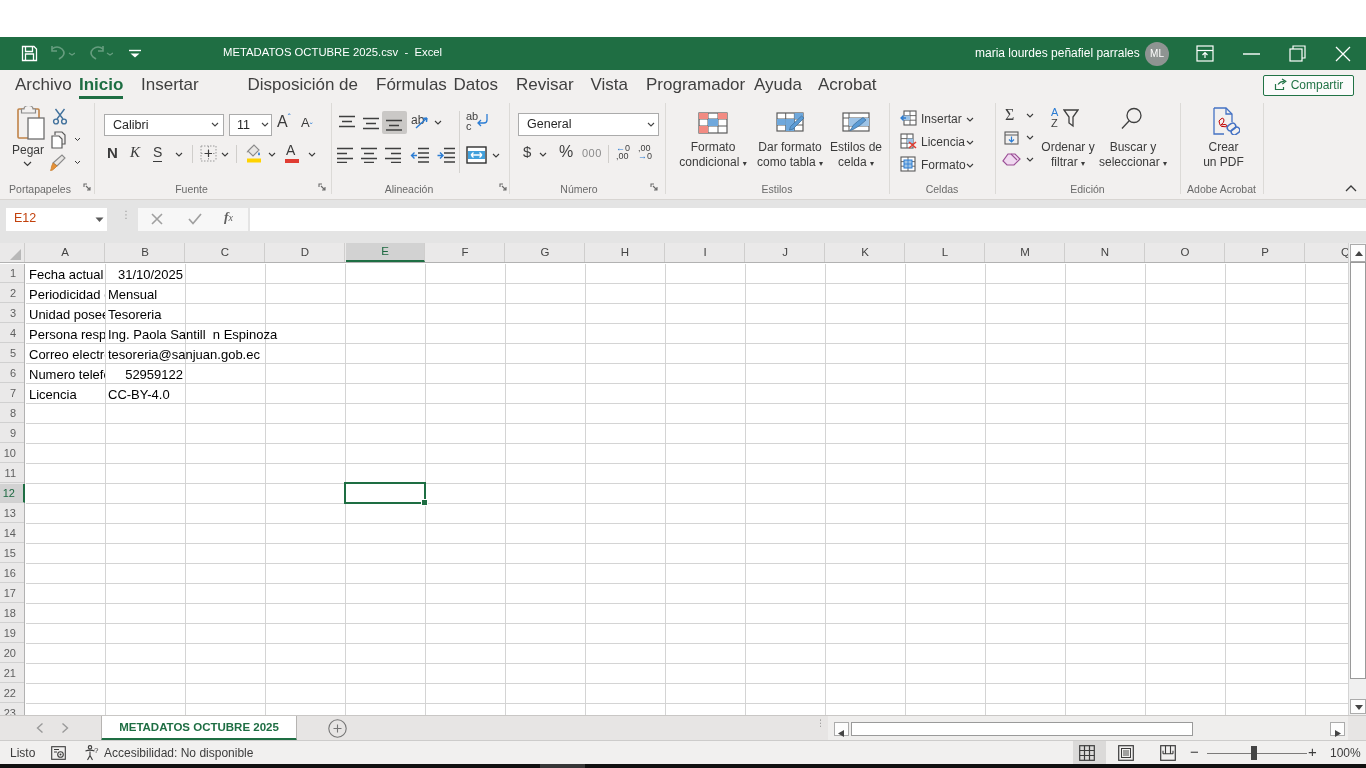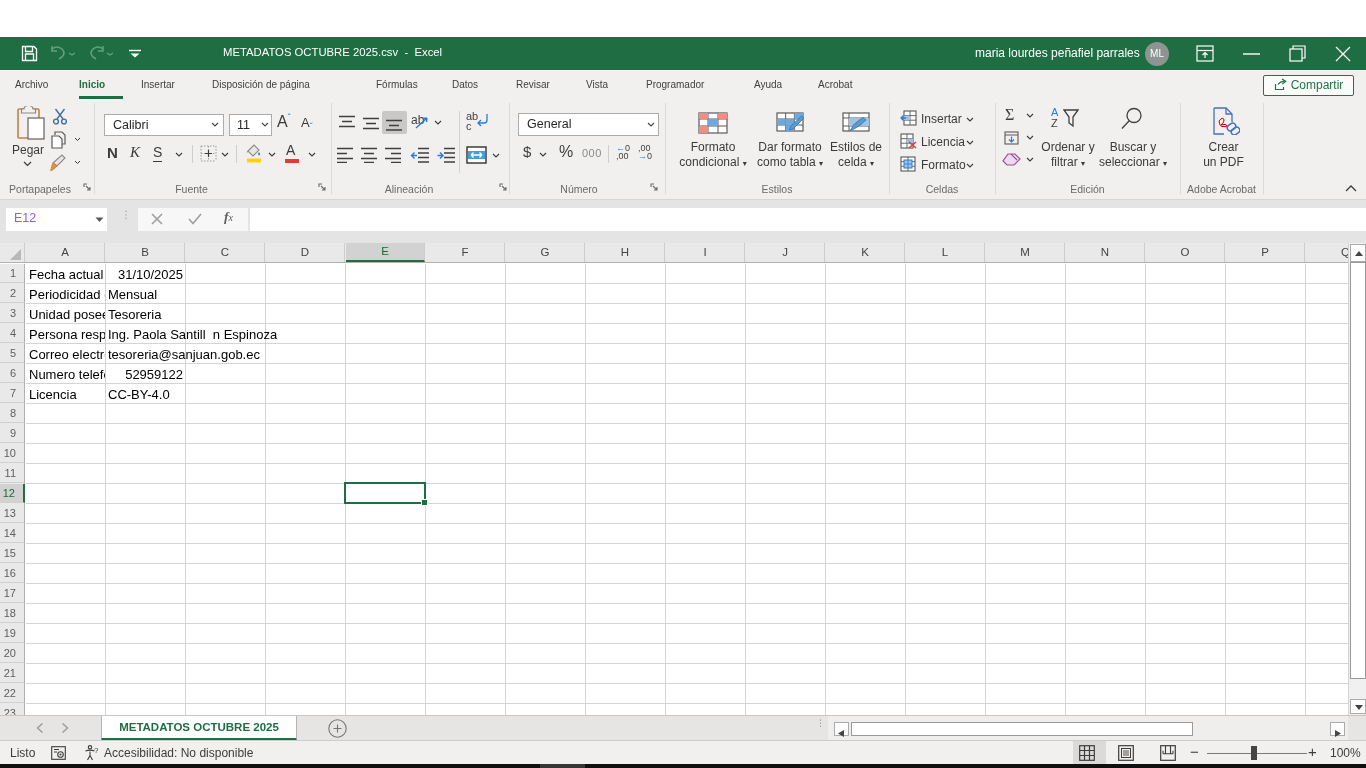--- a/index.html
+++ b/index.html
@@ -10,21 +10,21 @@
   
   #titlebar { position:absolute; left:0; top:0; width:1366px; height:33px; background:#1f6e43; }
   #titlebar .ttl { position:absolute; left:223px; top:9px; color:#fff; font-size:11.3px; }
   #searchbox { position:absolute; left:509px; top:4px; width:366px; height:25px; background:#afccbc; border-radius:2px; }
   #searchbox .stext { position:absolute; left:48px; top:4.5px; color:#174a2e; font-size:12.5px; }
   #username { position:absolute; left:975px; top:9px; color:#fff; font-size:12px; }
   #mlcircle { position:absolute; left:1145px; top:5px; width:24px; height:24px; border-radius:50%; background:#8e9492; color:#fff; font-size:10px; text-align:center; line-height:24px; }
 
   
   #tabrow { position:absolute; left:0; top:33px; width:1366px; height:29px; background:#f2f0ef; }
-  .tab { position:absolute; top:0; height:29px; line-height:29px; font-size:10px; color:#404040; text-align:left; }
+  .tab { position:absolute; top:0; height:29px; line-height:29px; font-size:17px; color:#404040; text-align:right; }
   #tab-inicio { color:#1e6e43; font-weight:bold; border-bottom:3px solid #1e6e43; }
   #compartir { position:absolute; left:1263px; top:5px; width:91px; height:21px; border:1px solid #217346; border-radius:2px; color:#217346; font-size:12px; text-align:center; line-height:19px; background:#fbfbfb; }
 
   
   #ribbon { position:absolute; left:0; top:62px; width:1366px; height:101px; background:#f2f0ef; border-bottom:1px solid #d8d5d2; }
   .gsep { position:absolute; top:4px; width:1px; height:91px; background:#dcdad7; }
   .glabel { position:absolute; top:84px; font-size:10.5px; color:#6a6a6a; text-align:center; }
   .dlg { position:absolute; top:84px; width:10px; height:10px; }
   .combo { position:absolute; background:#fff; border:1px solid #ababab; font-size:12.5px; color:#262626; }
   .rtxt { font-size:12px; color:#3b3b3b; }
@@ -387,21 +387,21 @@
     <div class="rtxt abs" style="left:1186px;top:41px;width:75px;text-align:center">Crear</div>
     <div class="rtxt abs" style="left:1186px;top:56px;width:75px;text-align:center">un PDF</div>
     <div class="glabel" style="left:1180px;width:83px">Adobe Acrobat</div>
 
     <svg class="abs" style="left:1345px;top:86px" width="12" height="7" viewBox="0 0 12 7">
         <path d="M1 6 L6 1 L11 6" fill="none" stroke="#3b3b3b" stroke-width="1.3"></path>
       </svg>
   </div>
   <div id="fbar">
     <div id="namebox">
-      <div class="abs" style="left:8px;top:3px;font-size:12.5px;color:#8b5cf6">E12</div>
+      <div class="abs" style="left:8px;top:3px;font-size:12.5px;color:#c2410c">E12</div>
       <svg class="abs" style="left:89px;top:9px" width="9" height="6" viewBox="0 0 9 6">
           <path d="M0.5 0.5 L4.5 5 L8.5 0.5 z" fill="#5a5a5a"></path>
         </svg>
     </div>
     <div class="abs" style="left:121px;top:12px;width:3px;height:15px;color:#9a9a9a;font-size:10px;line-height:5px">⋮</div>
     <div id="fbtns">
       <svg class="abs" style="left:13px;top:5px" width="12" height="12" viewBox="0 0 12 12">
           <path d="M1 1 L11 11 M11 1 L1 11" stroke="#a0a0a0" stroke-width="1.6"></path>
         </svg>
       <svg class="abs" style="left:50px;top:5px" width="14" height="12" viewBox="0 0 14 12">

